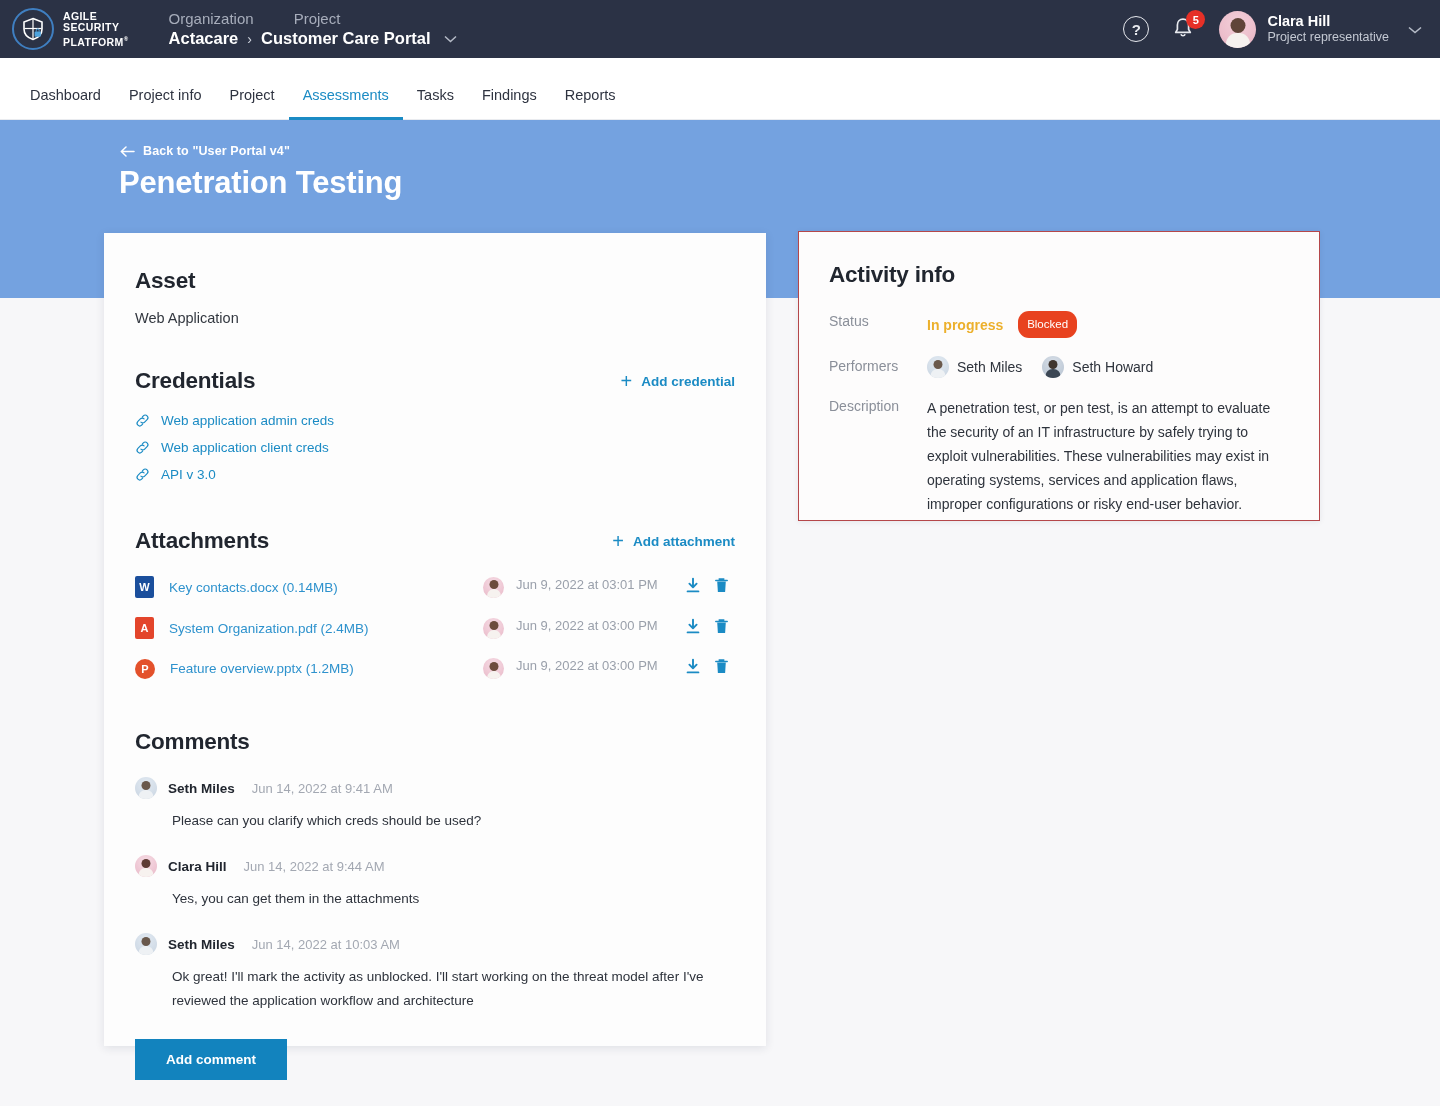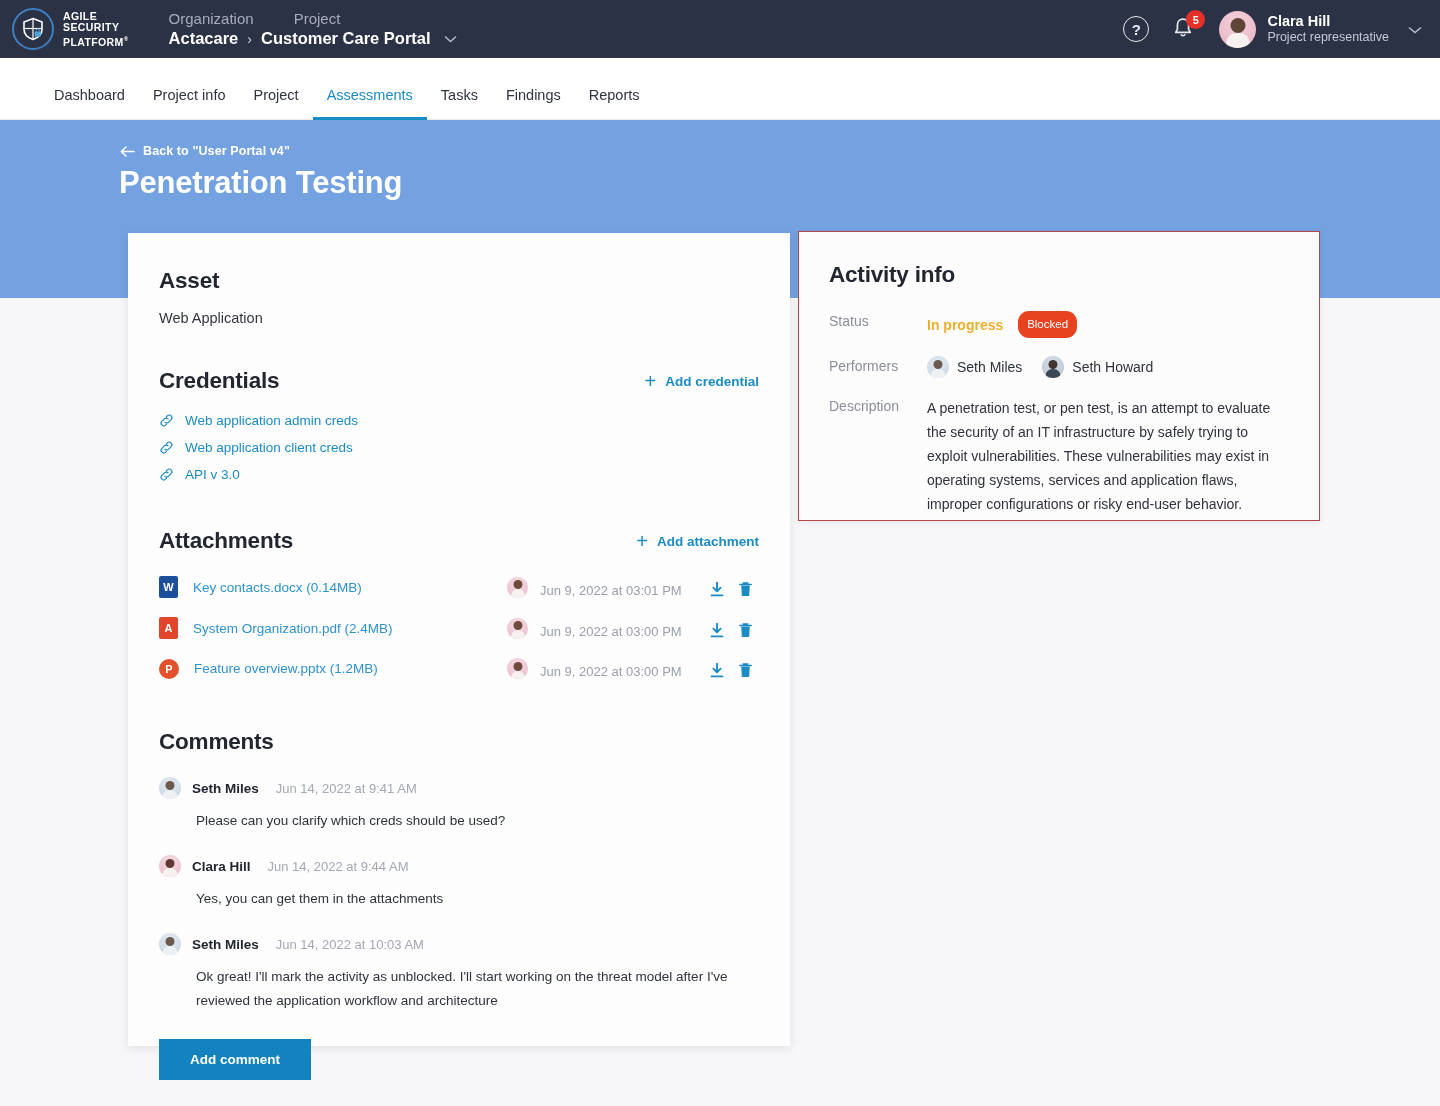--- a/index.html
+++ b/index.html
@@ -66,21 +66,21 @@
     transform:translateX(-50%); border-radius:11px 11px 0 0; background:#f5f1ee;
   }
   .user-name { color:#fff; font-size:14.5px; font-weight:bold; line-height:17px; }
   .user-role { color:#c4c9d3; font-size:12.5px; line-height:15px; }
   .user-caret { color:#b5bbc7; font-size:13px; margin-left:8px; }
 
   
   .navbar {
     position:absolute; left:0; top:58px; width:1440px; height:62px;
     background:#ffffff; display:flex; align-items:flex-end;
-    padding-left:40px; border-bottom:1px solid #e9ebef;
+    padding-left:16px; border-bottom:1px solid #e9ebef;
   }
   .navtab {
     font-size:14.5px; color:#2e3340; padding:0 14px 16px 14px;
     cursor:pointer; position:relative; line-height:16px;
   }
   .navtab.active { color:#1b8bc4; }
   .navtab.active::after {
     content:''; position:absolute; left:0; right:0; bottom:-1px; height:3px; background:#1b8bc4;
   }
 
@@ -93,21 +93,21 @@
     position:absolute; left:120px; top:144px; display:flex; align-items:center; gap:8px;
     color:#ffffff; font-size:12.5px; font-weight:bold; cursor:pointer; letter-spacing:0.1px;
   }
   .page-title {
     position:absolute; left:119px; top:165px;
     color:#ffffff; font-size:31px; font-weight:bold; letter-spacing:-0.2px;
   }
 
   
   .main-card {
-    position:absolute; left:128px; top:233px; width:662px; height:813px;
+    position:absolute; left:104px; top:233px; width:662px; height:813px;
     background:#fdfdfd; box-shadow:0 2px 9px rgba(24,35,60,0.11);
   }
   .card-pad { padding:35px 31px 0 31px; }
 
   h2.sec {
     font-size:22.5px; font-weight:bold; color:#21262f; letter-spacing:-0.2px;
   }
   .asset-value { font-size:14.5px; color:#32373f; margin-top:16px; }
 
   .sec-head { display:flex; align-items:center; justify-content:space-between; }
@@ -125,21 +125,21 @@
   .att-row { display:flex; align-items:center; }
   .file-icon {
     width:19px; height:22px; border-radius:2px; flex:none;
     display:flex; align-items:center; justify-content:center;
     color:#fff; font-size:11px; font-weight:bold;
   }
   .fi-word { background:#1b4f9c; }
   .fi-pdf  { background:#e3452b; }
   .fi-ppt  { background:#e3512b; border-radius:50%; width:20px; height:20px; }
   .att-name { margin-left:15px; color:#2e92cd; font-size:13.5px; cursor:pointer; }
-  .att-meta { margin-left:auto; display:flex; align-items:flex-end; gap:0; }
+  .att-meta { margin-left:auto; display:flex; align-items:flex-start; gap:0; }
   .avatar-sm {
     width:21px; height:21px; border-radius:50%; flex:none;
     background: radial-gradient(circle at 50% 30%, #f6dde5 0%, #eec6d3 60%, #e7b7c6 100%);
     position:relative; overflow:hidden;
   }
   .avatar-sm::before {
     content:''; position:absolute; left:50%; top:17%; width:9px; height:9px;
     transform:translateX(-50%); border-radius:50%; background:#6d4c3d;
   }
   .avatar-sm::after {

